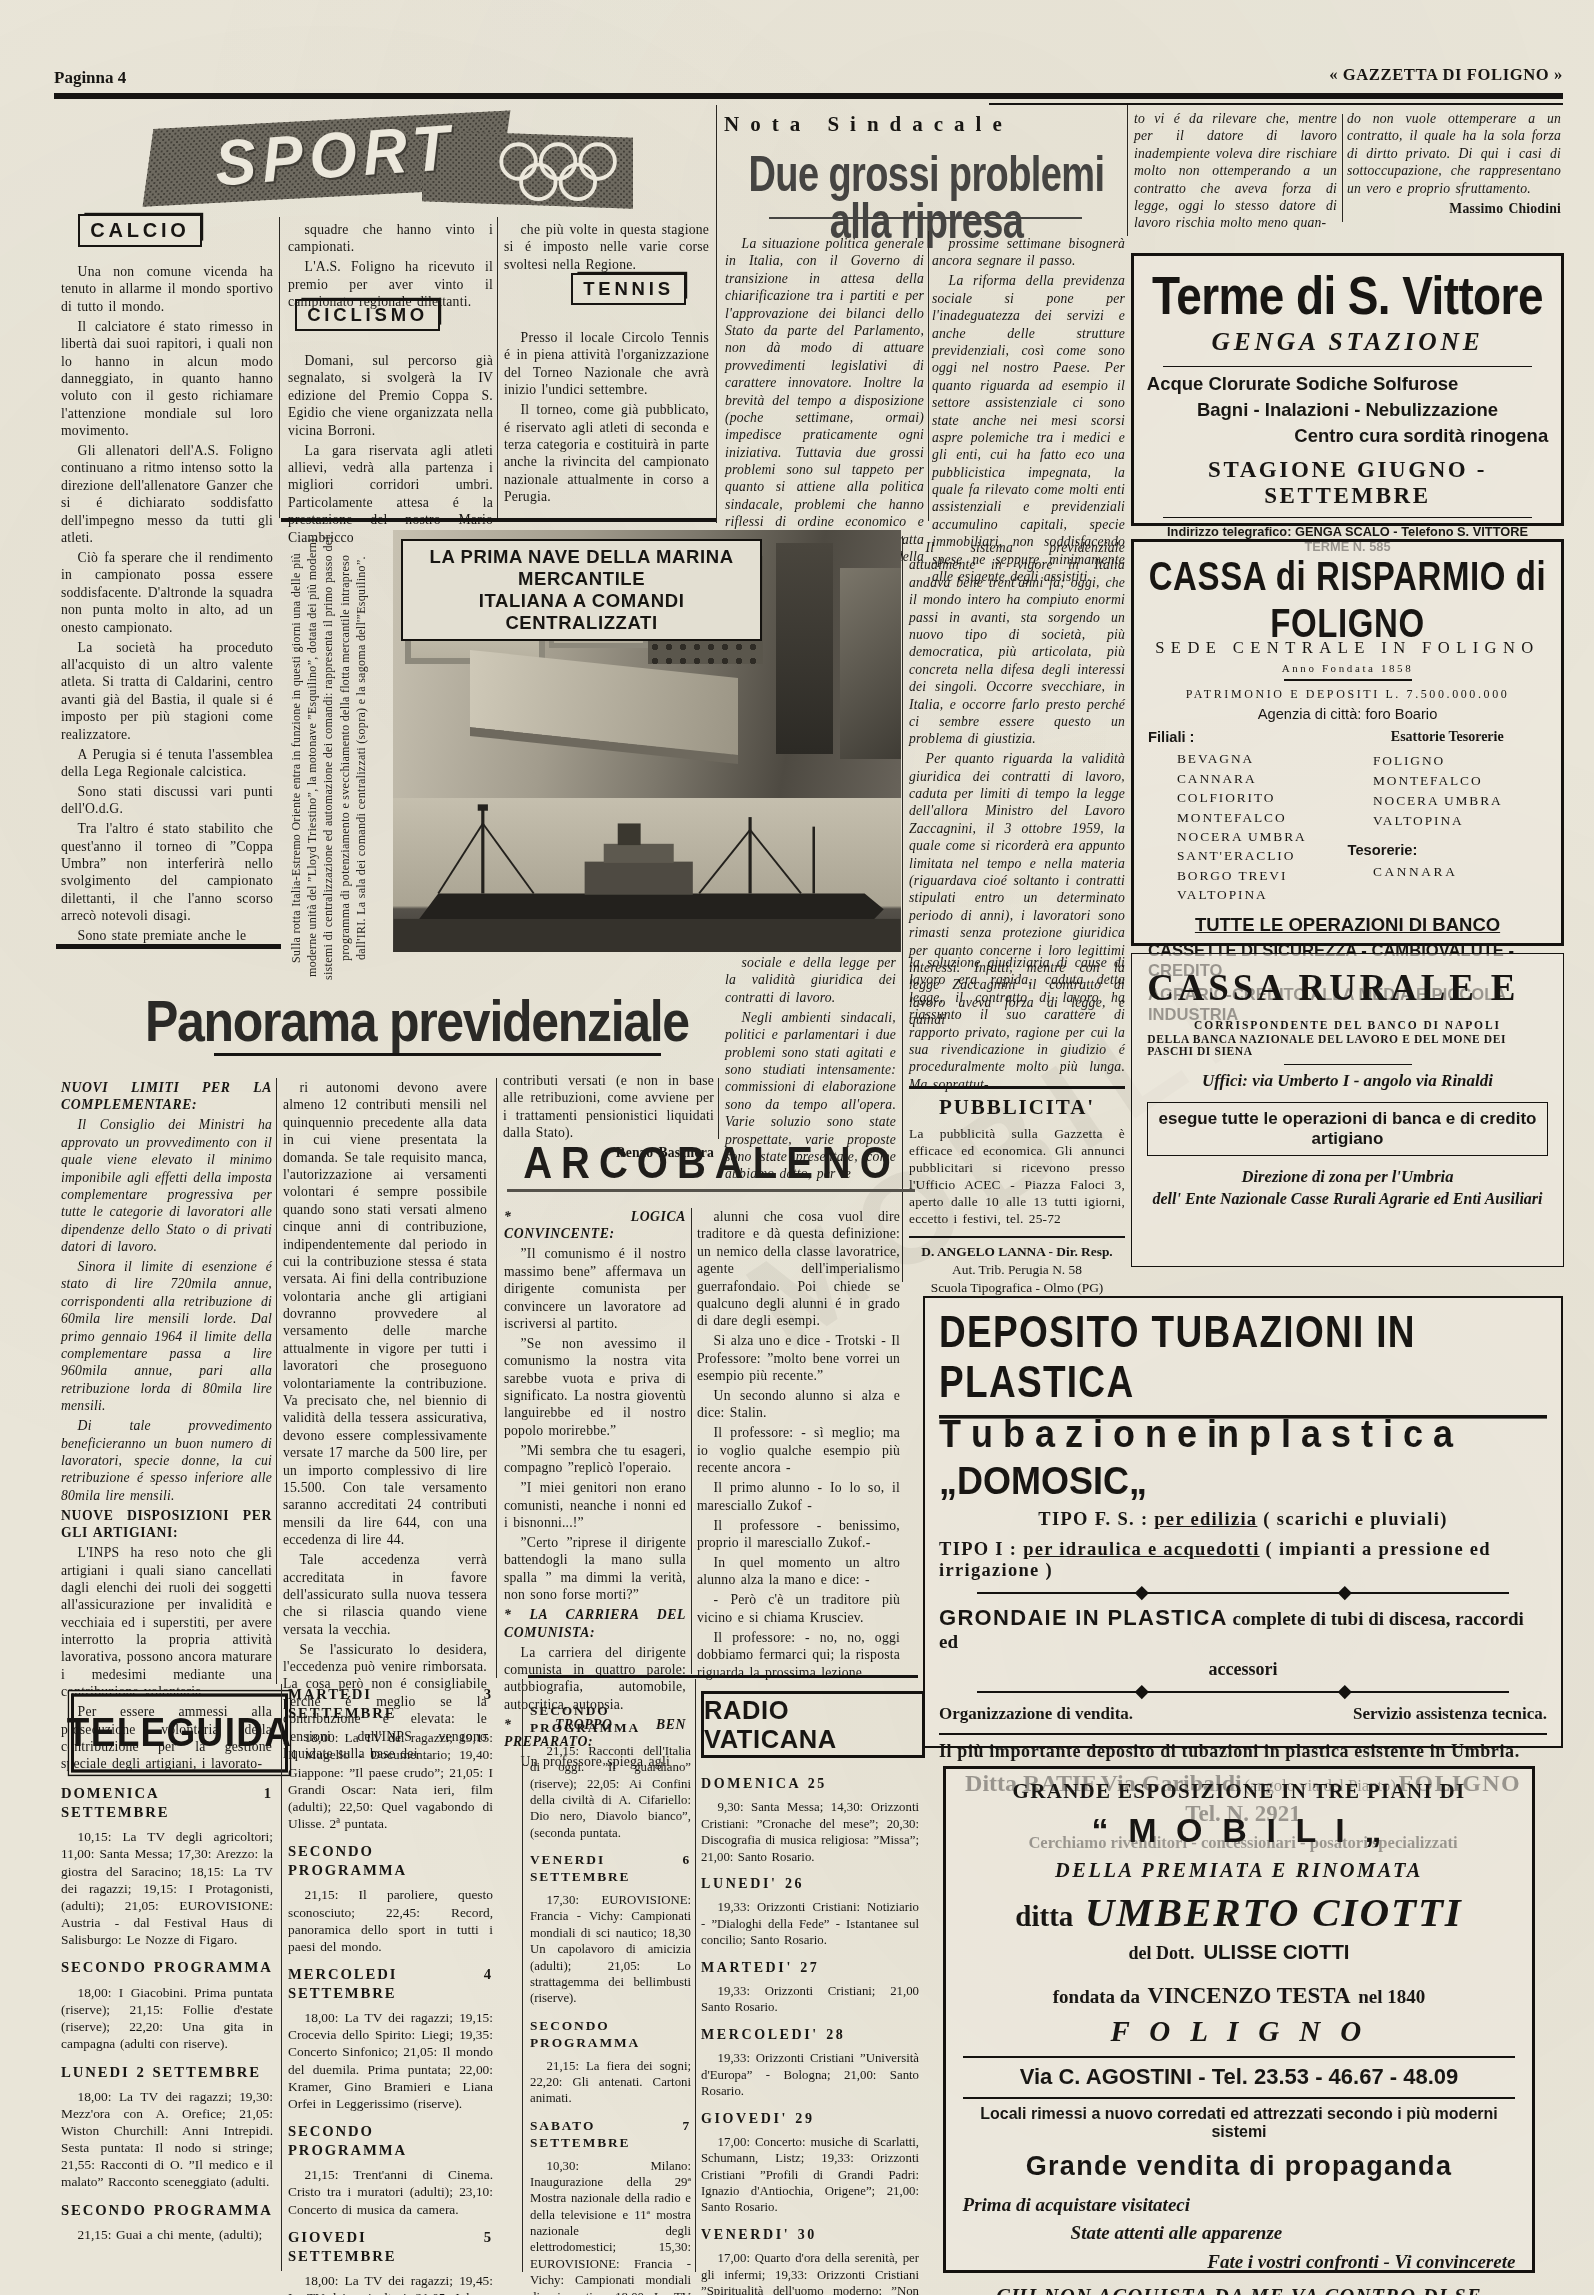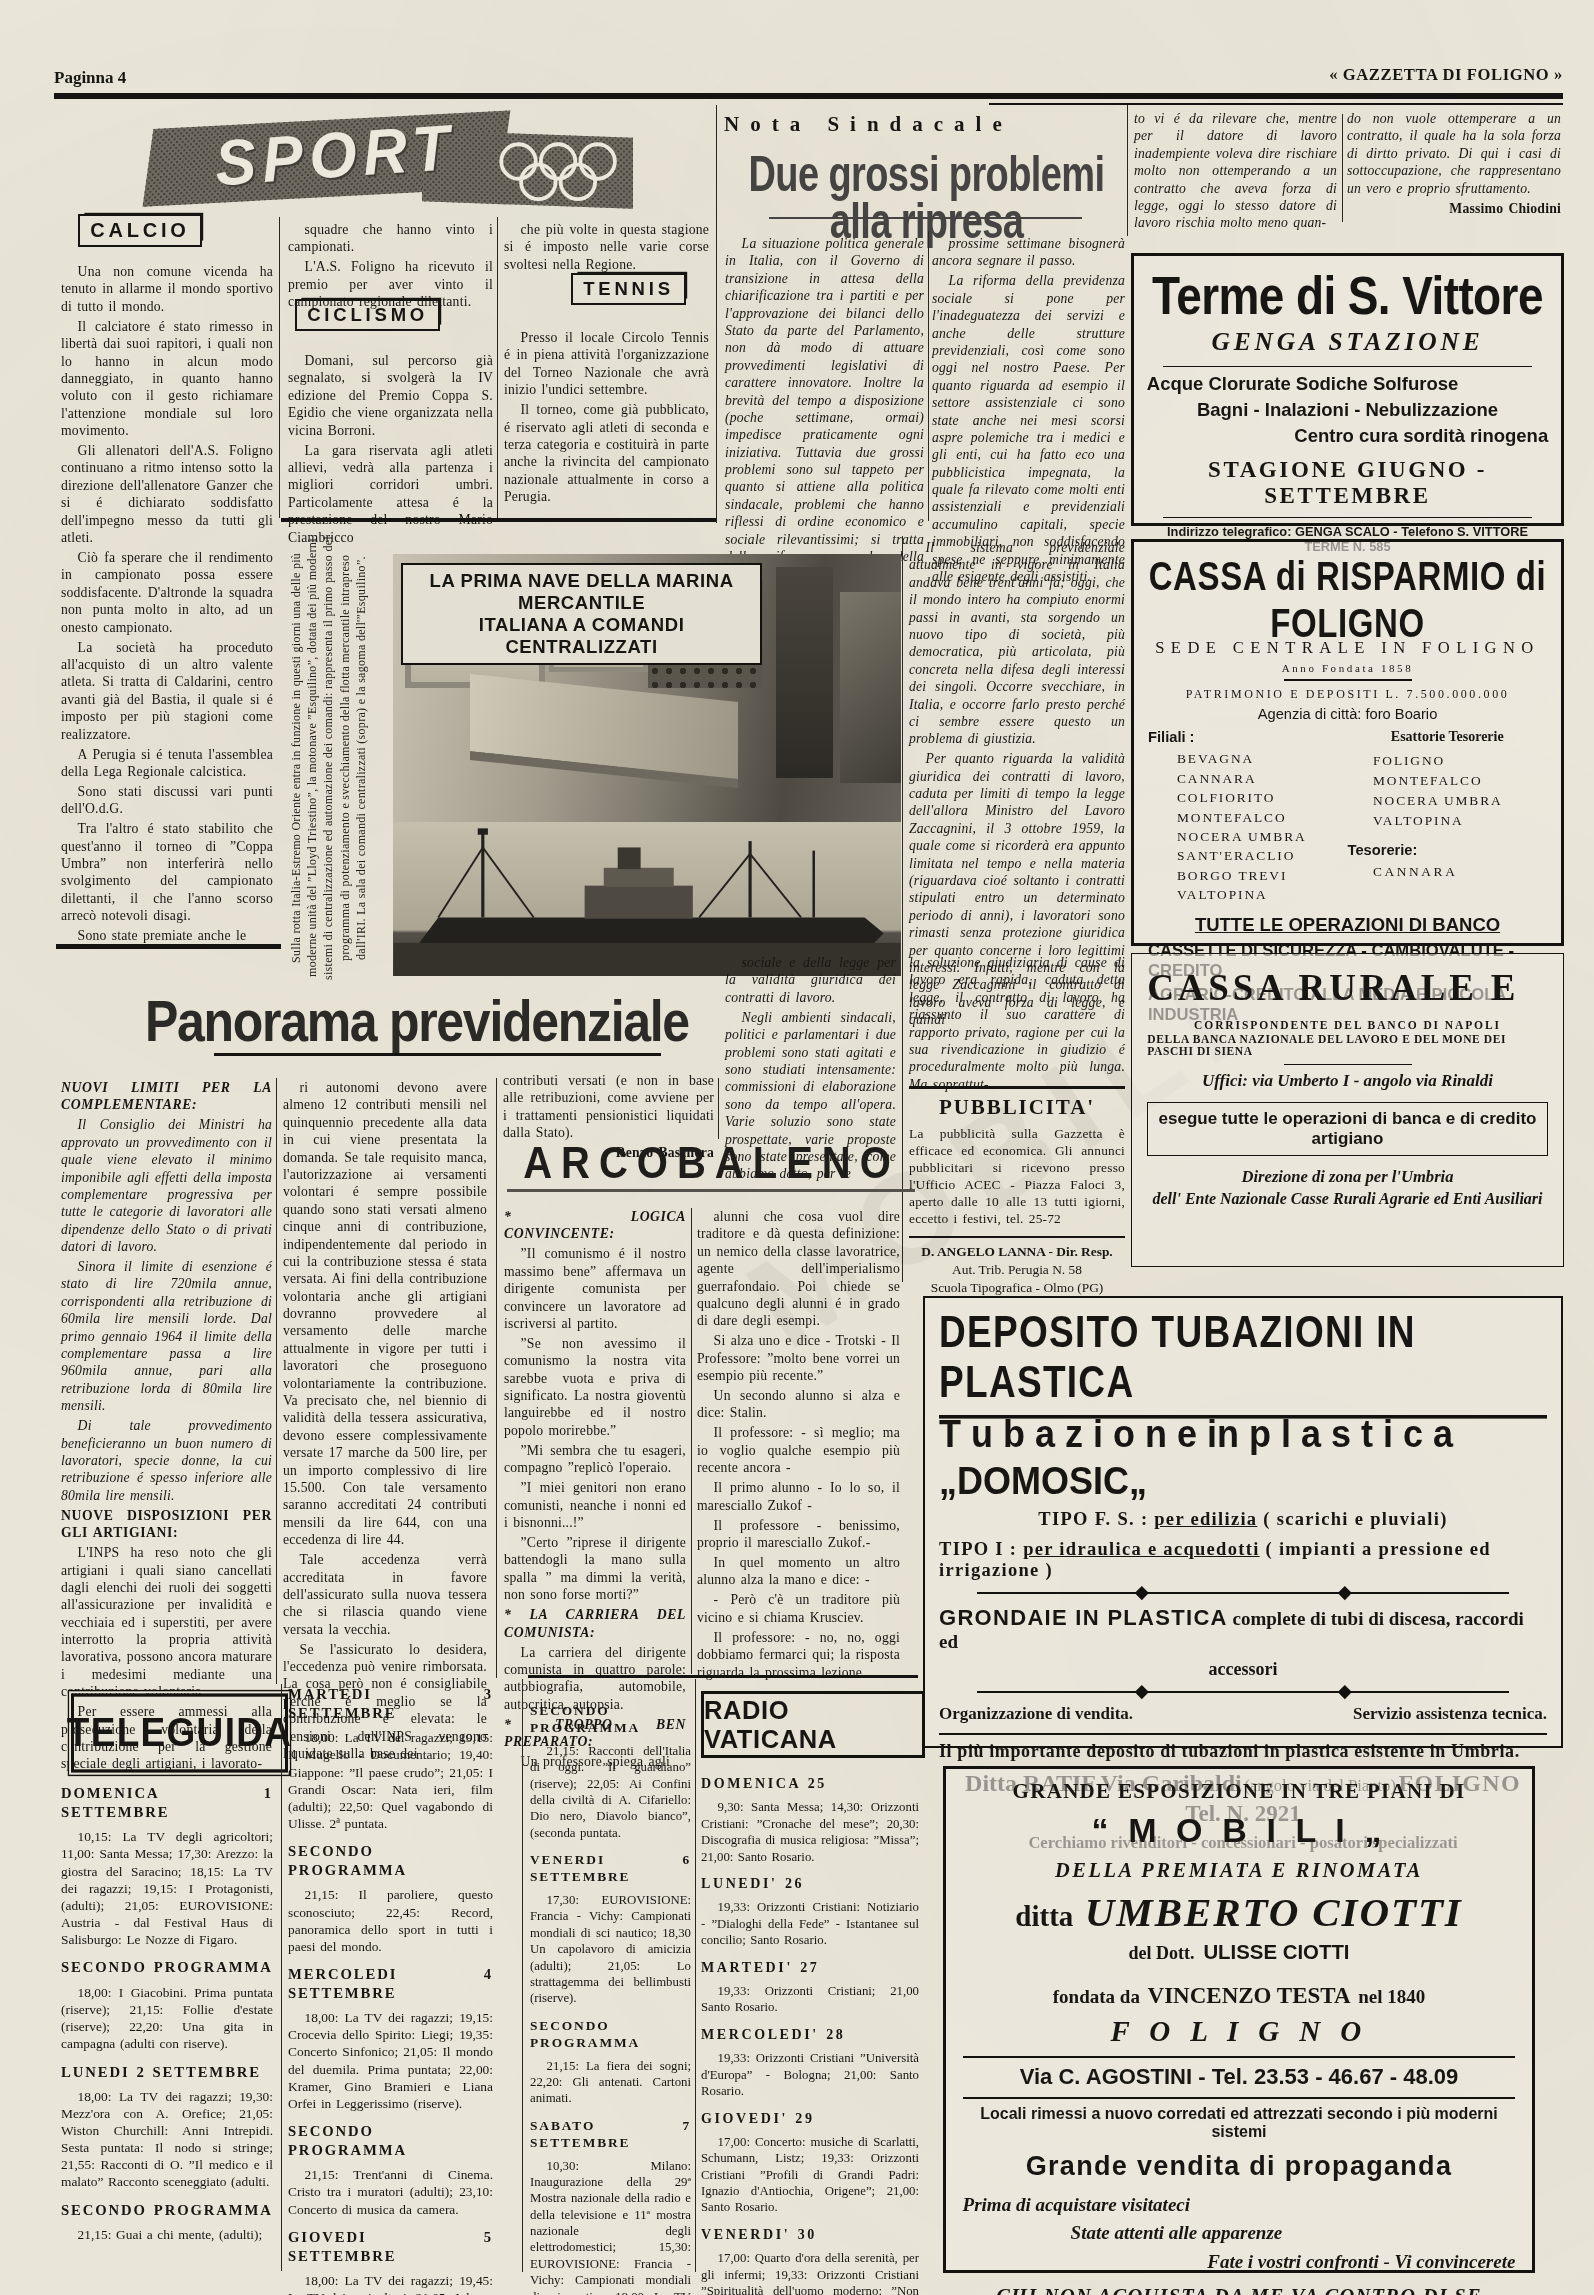--- a/index.html
+++ b/index.html
@@ -28,21 +28,21 @@
   #rib1{left:0;top:11.5px;width:357px;height:77px;transform:skewY(-3deg) skewX(-8deg);}
   #rib2{left:274px;top:25.5px;width:211px;height:71px;transform:skewY(2deg);}
   #sport-word{position:absolute;left:67px;top:11.5px;font-family:"Liberation Sans",sans-serif;
       font-weight:bold;font-style:italic;font-size:61px;color:#ece8dc;transform:rotate(-4deg) scaleY(1.05);
       letter-spacing:6.4px;text-shadow:1.9px 1.9px 0 #413e37;}
   
   .kicker{font-family:Liberation Serif, serif;font-weight:bold;letter-spacing:11px;font-size:21px;}
   .bighead{font-family:"Liberation Sans",sans-serif;font-weight:bold;transform-origin:left top;}
   
   #photo{left:393px;top:530px;width:508px;height:422px;background:#8e887a;overflow:hidden;
-         box-shadow:inset 0 0 25.5px rgba(0,0,0,.45);margin-top:24px;}
+         box-shadow:inset 0 0 25.5px rgba(0,0,0,.45);}
   #ctrl-room{position:absolute;left:0;top:0;width:100%;height:268px;
      background:linear-gradient(100deg,#c8c2b2 0%,#a29c8d 34%,#7d786c 55%,#4e4a42 78%,#68635a 100%);}
   .ctrl-shape{position:absolute;}
   #ship-zone{position:absolute;left:0;top:268px;width:100%;height:154px;background:linear-gradient(#c5bfae,#aaa493 70%,#55514a 72%,#3c3933);}
   #photo-headline{position:absolute;left:7.7px;top:9px;width:345px;background:#e3dfd2;border:2.6px solid #14120f;
       padding:5.1px 6.4px;font-family:"Liberation Sans",sans-serif;font-weight:bold;font-size:18.5px;line-height:1.18;
       letter-spacing:0.6px;text-align:center;}
   #caption-strip{left:288px;top:533px;width:103px;height:450px;font-size:12px;line-height:1.35;
       writing-mode:vertical-rl;transform:rotate(180deg);text-align:center;letter-spacing:0.3px;color:#23201c;}
   

